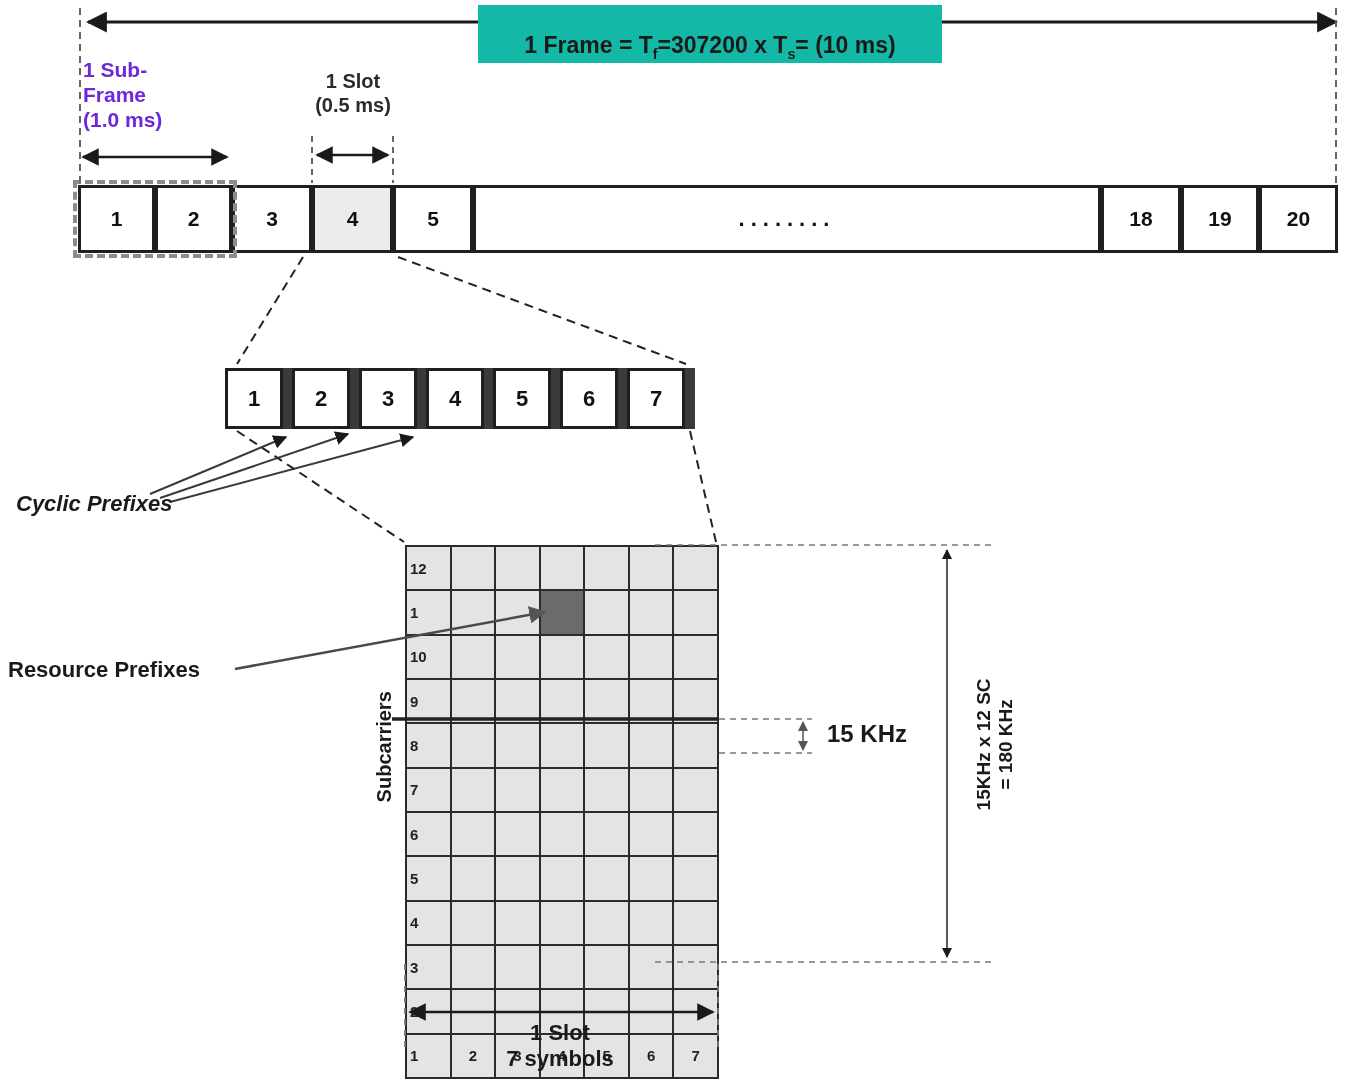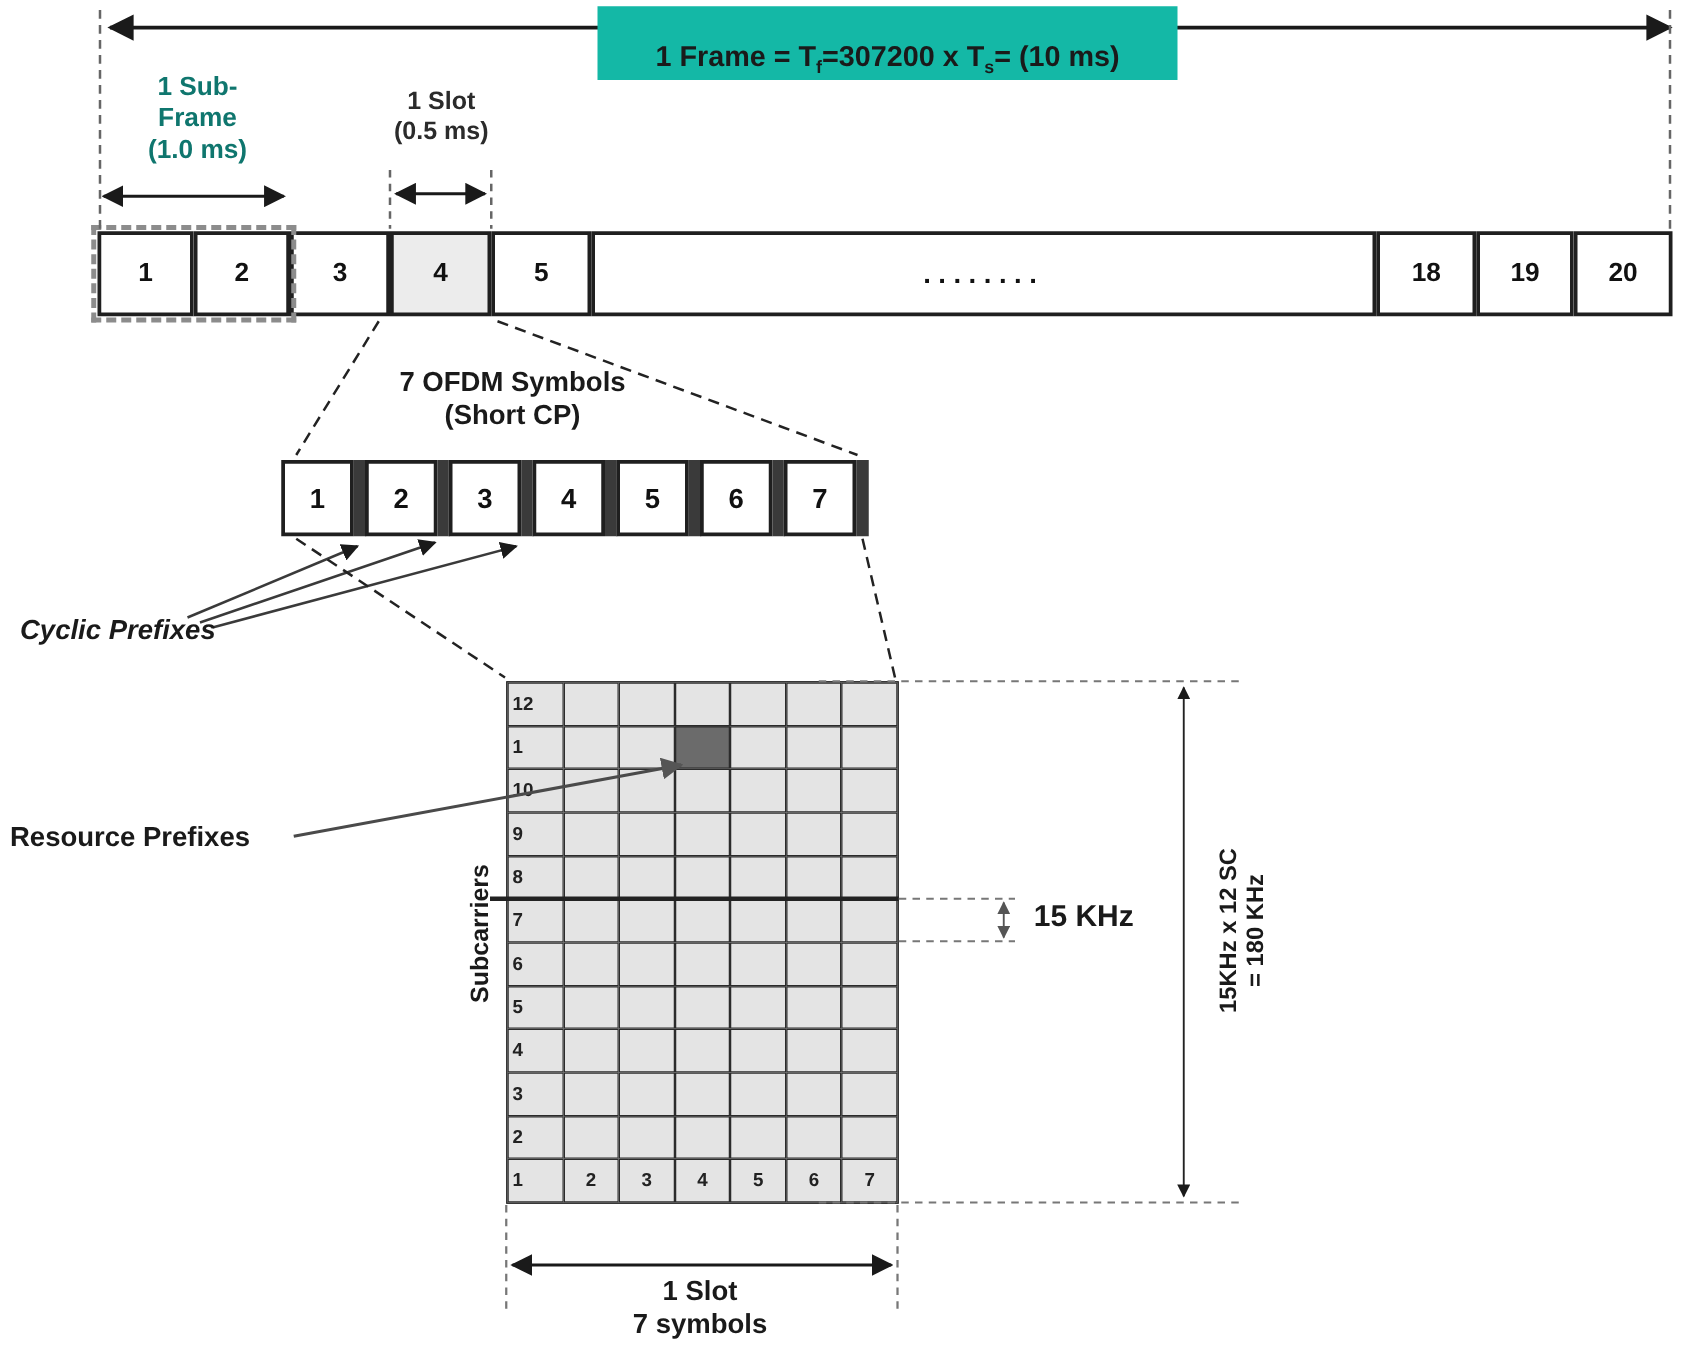--- a/index.html
+++ b/index.html
@@ -14,32 +14,32 @@
   .slot-box { top: 185px; height: 68px; }
   .slot-box.hl { background: #ececec; }
   .dots { letter-spacing: 6px; font-size: 22px; }
 
   .subframe-outline { position: absolute; left: 73px; top: 180px; width: 164px; height: 78px;
                       border: 4px dashed #8c8c8c; pointer-events: none; }
 
   .ofdm-box { top: 368px; height: 61px; font-size: 22px; }
   .cp-bar { position: absolute; top: 368px; height: 61px; width: 10px; background: #3a3a3a; }
 
-  .grid { position: absolute; left: 405px; top: 545px; width: 314px; height: 418px;
+  .grid { position: absolute; left: 405px; top: 545px; width: 314px; height: 534px;
           display: grid; grid-template-columns: repeat(7, 1fr); grid-template-rows: repeat(12, 1fr);
           border: 1.5px solid #2b2b2b; background: #2b2b2b; }
   .cell { background: #e4e4e4; border: 1.5px solid #2b2b2b; font-weight: bold; font-size: 15px;
           display: flex; align-items: center; justify-content: center; color: #222; }
   .cell.first-col { justify-content: flex-start; padding-left: 3px; }
   .cell.highlight { background: #6b6b6b; }
 
   .frame-label { left: 478px; top: 5px; width: 464px; text-align: center; font-size: 23px;
                  background: #14b8a6; padding: 0 6px; }
   .frame-label sub { font-size: 0.62em; }
-  .subframe-label { left: 83px; top: 58px; width: 150px; text-align: center; color: #0f766e; font-size: 21px; }
+  .subframe-label { left: 83px; top: 58px; width: 150px; text-align: left; color: #6d28d9; font-size: 21px; }
   .slot-guide-label { left: 300px; top: 70px; width: 106px; text-align: center; font-size: 20px; color: #2b2b2b; }
   .ofdm-title { left: 250px; top: 293px; width: 320px; text-align: center; font-size: 22px; }
   .cp-label { left: 16px; top: 491px; font-size: 22px; font-style: italic; }
   .re-label { left: 8px; top: 657px; font-size: 22px; }
   .subcarriers-label { left: 310px; top: 735px; width: 150px; text-align: center; font-size: 20px;
                        transform: rotate(-90deg); }
   .khz-label { left: 827px; top: 720px; font-size: 24px; }
   .bw-label { left: 885px; top: 722px; width: 220px; text-align: center; font-size: 19px;
               transform: rotate(-90deg); }
   .slot-width-label { left: 455px; top: 1020px; width: 210px; text-align: center; font-size: 22px; }
@@ -210,22 +210,20 @@
   </svg>
 
   <div class="lbl frame-label">
     <span>1 Frame = T</span><sub>f</sub><span>=307200 x T</span><sub>s</sub><span>= (10 ms)</span>
   </div>
   <div class="lbl subframe-label">1 Sub-
 Frame
 (1.0 ms)</div>
   <div class="lbl slot-guide-label">1 Slot
 (0.5 ms)</div>
-  <div class="lbl ofdm-title">7 OFDM Symbols
-(Short CP)</div>
   <div class="lbl cp-label">Cyclic Prefixes</div>
   <div class="lbl re-label">Resource Prefixes</div>
   <div class="lbl subcarriers-label">Subcarriers</div>
   <div class="lbl khz-label">15 KHz</div>
   <div class="lbl bw-label">15KHz x 12 SC
 = 180 KHz</div>
   <div class="lbl slot-width-label">1 Slot
 7 symbols</div>
 
 </div>

